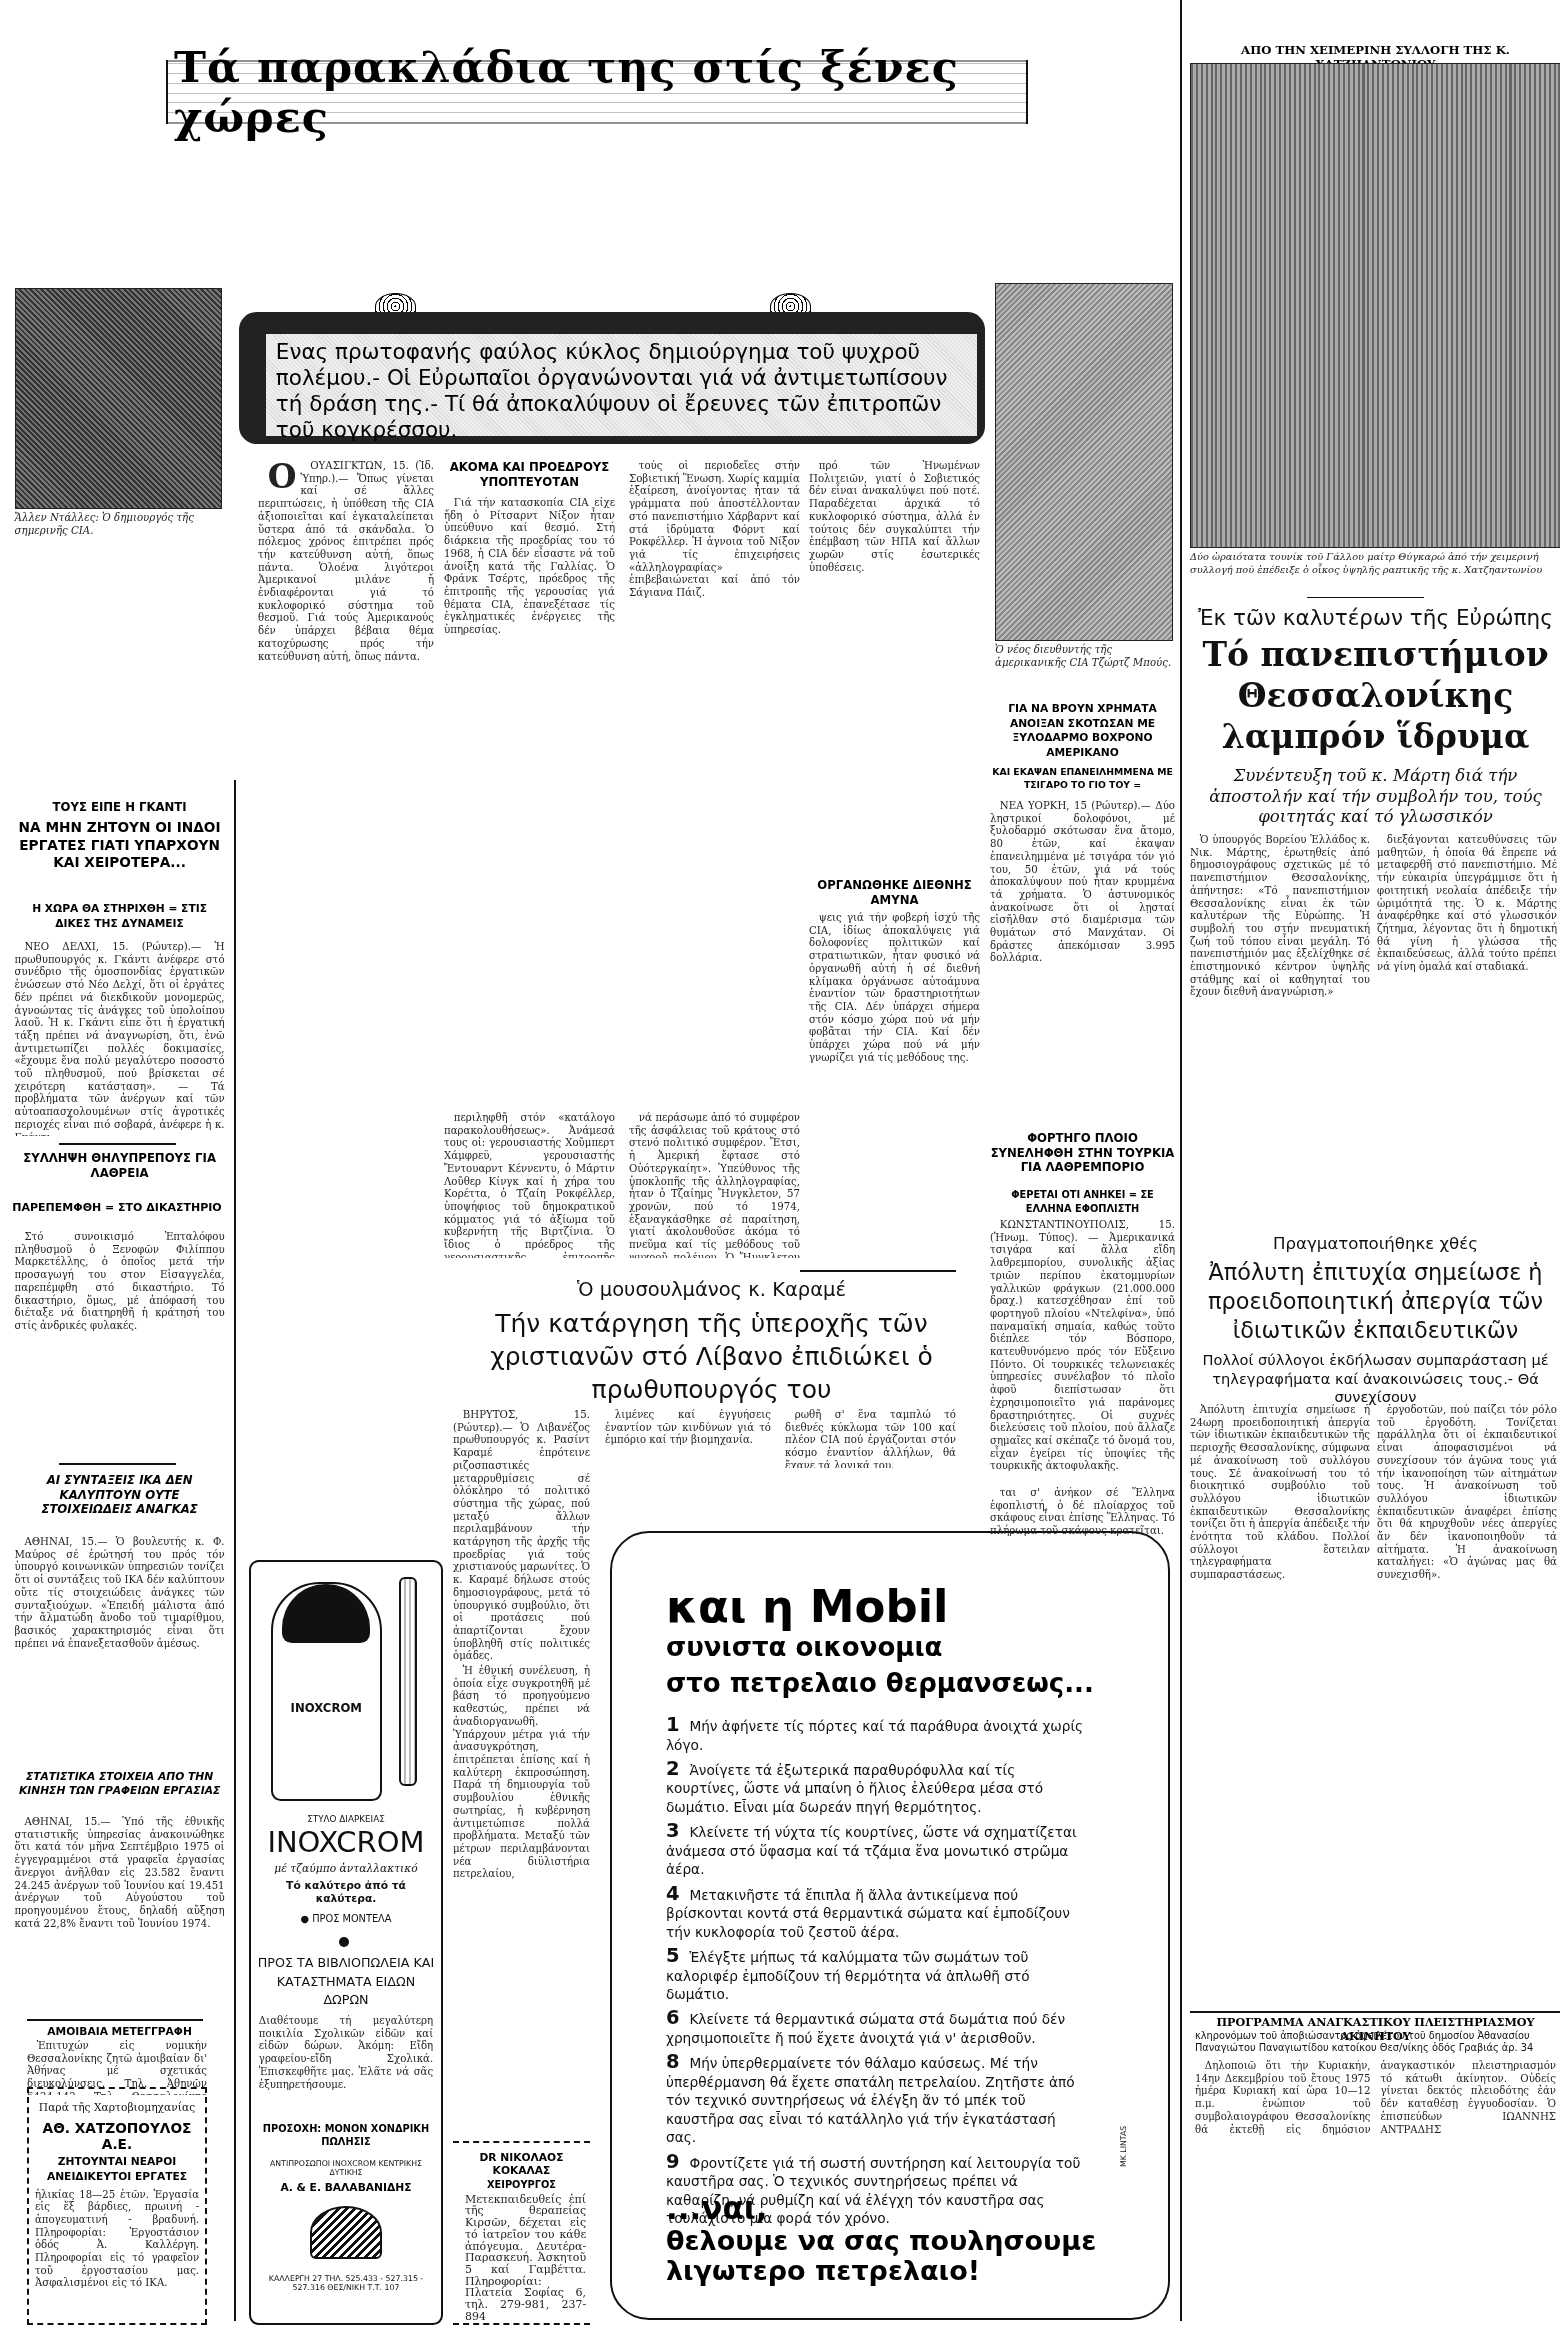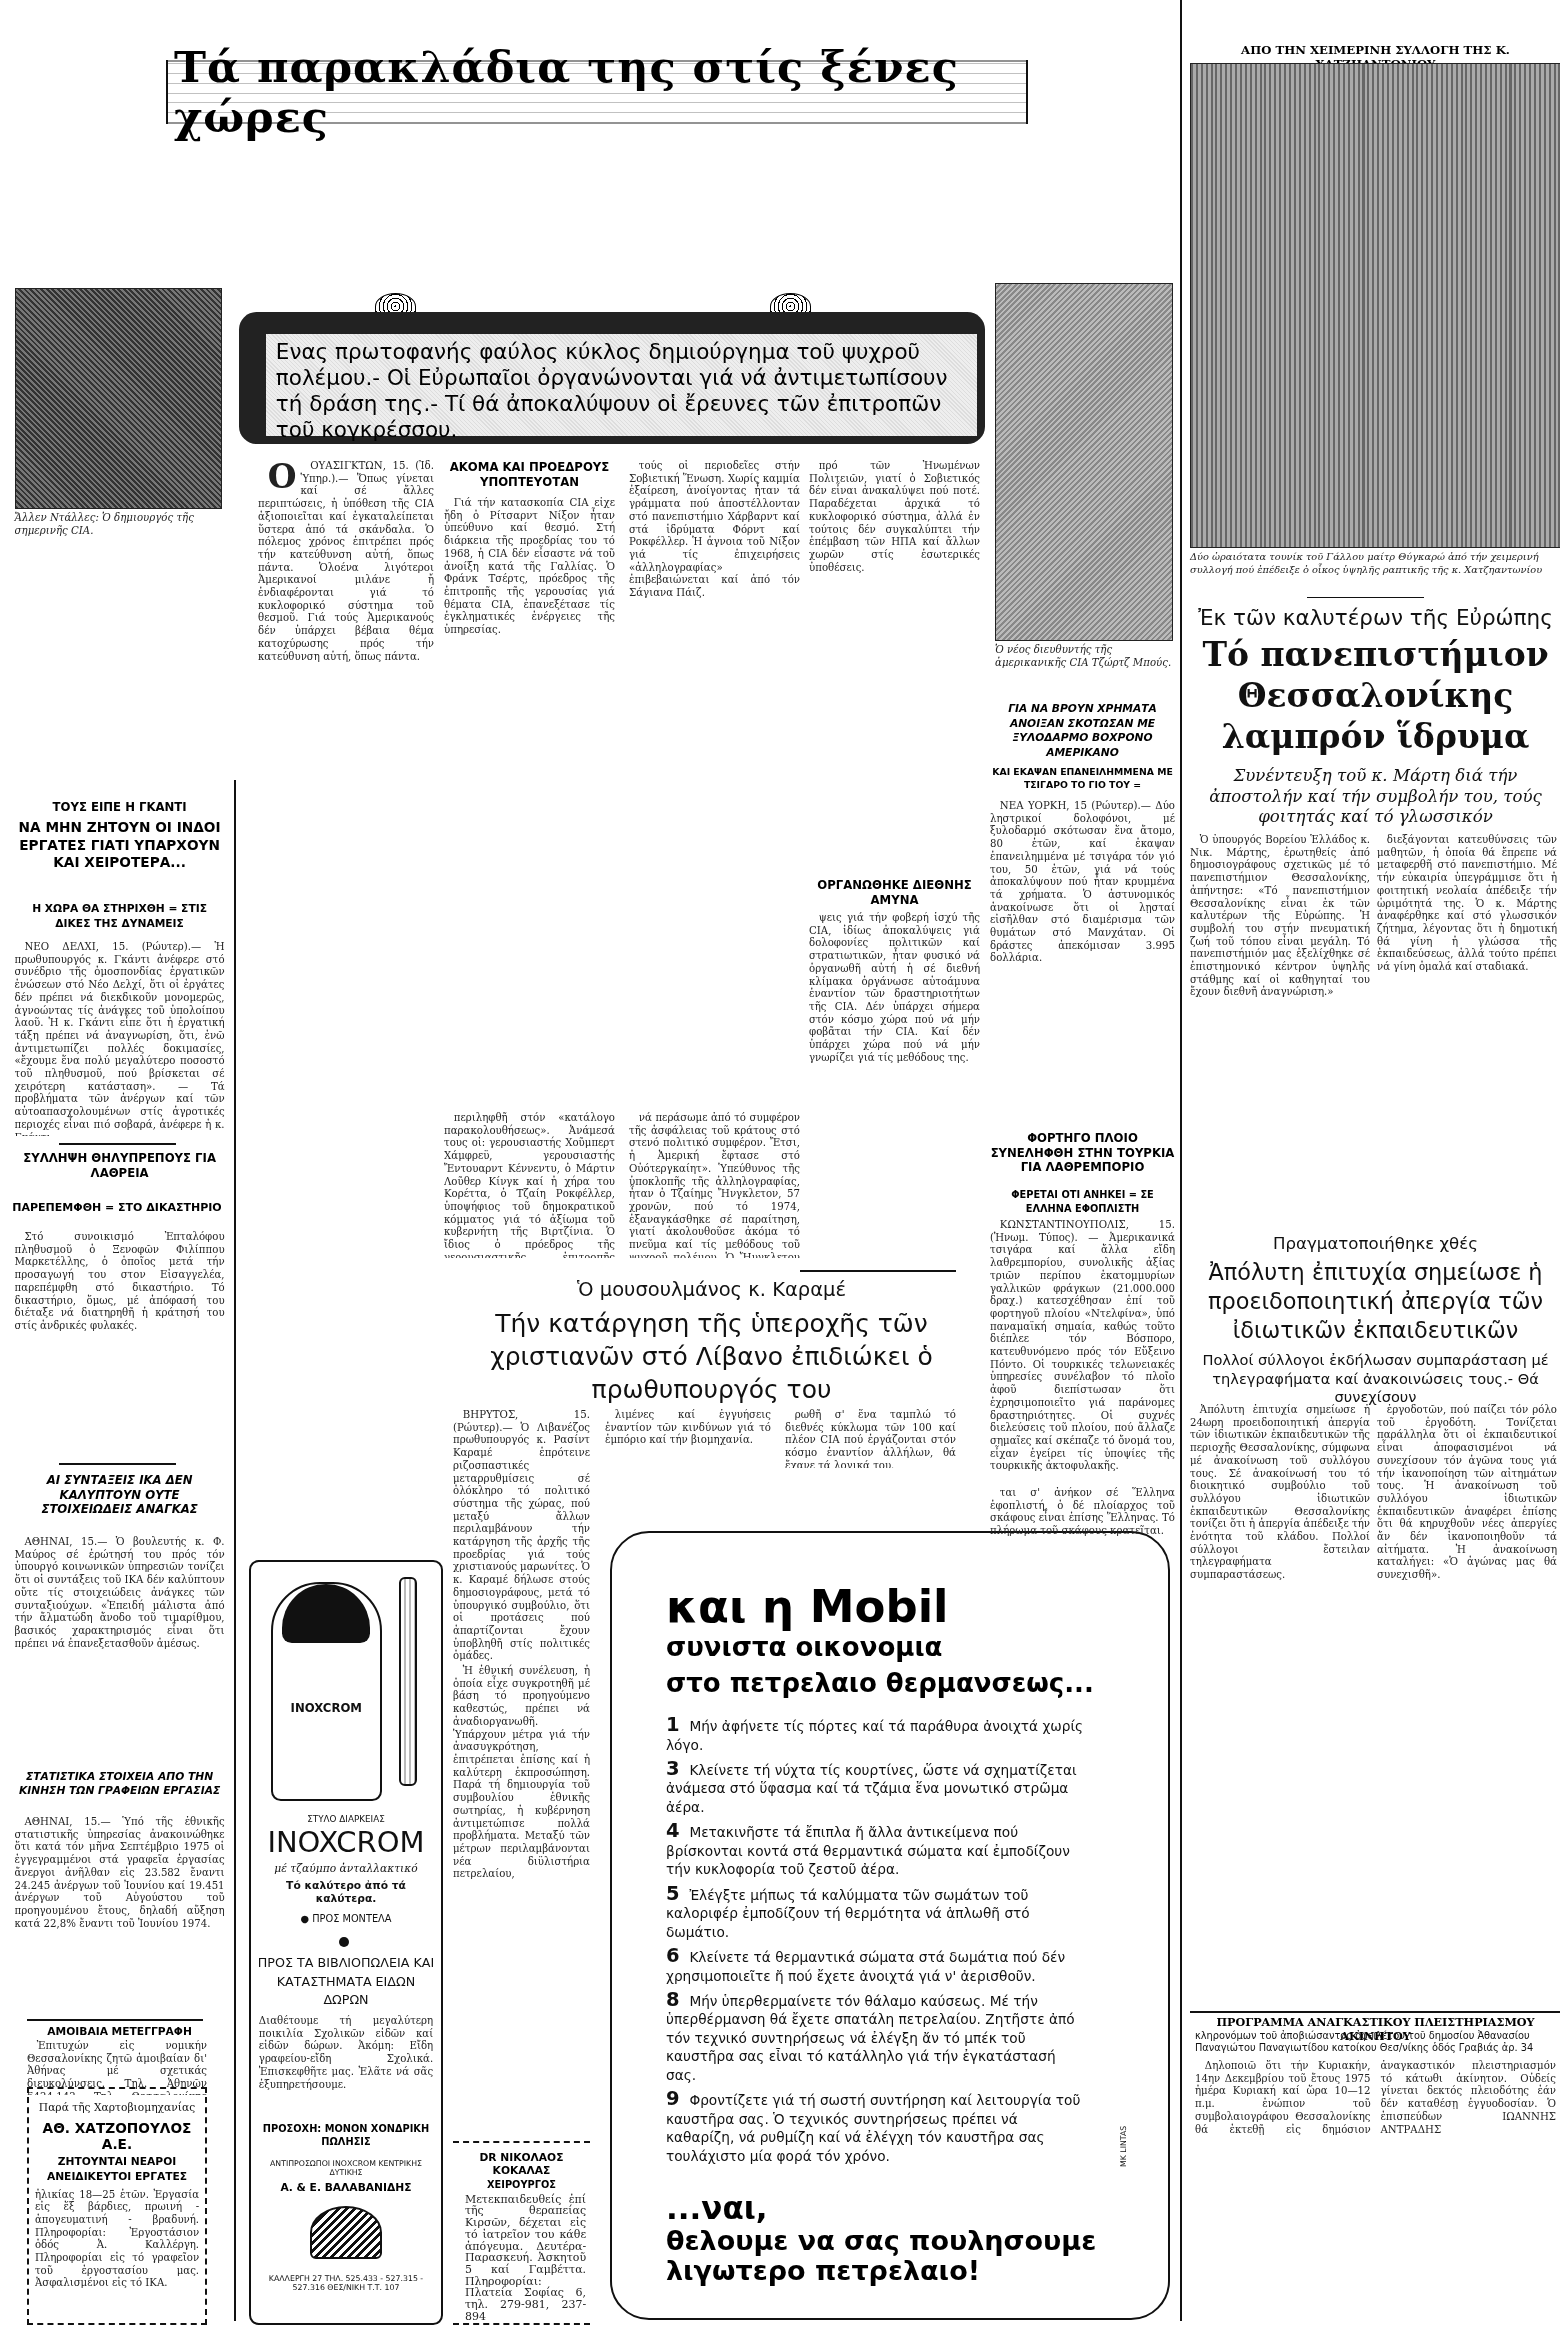--- a/index.html
+++ b/index.html
@@ -152,34 +152,35 @@
   <div class="subhead" style="font-size:9.8px;margin-top:2px;">ΧΕΙΡΟΥΡΓΟΣ</div>
   <div class="col-text" style="padding:3.9px;height:127px;overflow:hidden;font-size:11px;line-height:11.7px;margin-left:8px;">Μετεκπαιδευθείς ἐπί τῆς θεραπείας Κιρσῶν, δέχεται εἰς τό ἰατρεῖον του κάθε ἀπόγευμα. Δευτέρα-Παρασκευή. Ἀσκητοῦ 5 καί Γαμβέττα. Πληροφορίαι: Πλατεία Σοφίας 6, τηλ. 279-981, 237-894</div>
 </div>
 
 <div class="abs ad-box" style="left:610px;top:1531px;width:556px;height:785px;">
   <div class="mobil-title" style="position:absolute;left:54px;top:49px;font-size:45px;line-height:49px;">και η Mobil</div>
   <div class="mobil-title" style="position:absolute;left:54px;top:99px;font-size:26px;line-height:31px;">συνιστα οικονομια</div>
   <div class="mobil-title" style="position:absolute;left:54px;top:135px;font-size:26px;line-height:31px;">στο πετρελαιο θερμανσεως...</div>
   <div id="mobil-items" style="position:absolute;left:54px;top:183px;width:424px;">
       <div class="mobil-item"><b>1</b><span>Μήν ἀφήνετε τίς πόρτες καί τά παράθυρα ἀνοιχτά χωρίς λόγο.</span></div>
+      <div class="mobil-item"><b>2</b><span>Ἀνοίγετε τά ἐξωτερικά παραθυρόφυλλα καί τίς κουρτίνες, ὥστε νά μπαίνη ὁ ἥλιος ἐλεύθερα μέσα στό δωμάτιο. Εἶναι μία δωρεάν πηγή θερμότητος.</span></div>
       <div class="mobil-item"><b>3</b><span>Κλείνετε τή νύχτα τίς κουρτίνες, ὥστε νά σχηματίζεται ἀνάμεσα στό ὕφασμα καί τά τζάμια ἕνα μονωτικό στρῶμα ἀέρα.</span></div>
       <div class="mobil-item"><b>4</b><span>Μετακινῆστε τά ἔπιπλα ἤ ἄλλα ἀντικείμενα πού βρίσκονται κοντά στά θερμαντικά σώματα καί ἐμποδίζουν τήν κυκλοφορία τοῦ ζεστοῦ ἀέρα.</span></div>
       <div class="mobil-item"><b>5</b><span>Ἐλέγξτε μήπως τά καλύμματα τῶν σωμάτων τοῦ καλοριφέρ ἐμποδίζουν τή θερμότητα νά ἁπλωθῆ στό δωμάτιο.</span></div>
       <div class="mobil-item"><b>6</b><span>Κλείνετε τά θερμαντικά σώματα στά δωμάτια πού δέν χρησιμοποιεῖτε ἤ πού ἔχετε ἀνοιχτά γιά ν' ἀερισθοῦν.</span></div>
       <div class="mobil-item"><b>8</b><span>Μήν ὑπερθερμαίνετε τόν θάλαμο καύσεως. Μέ τήν ὑπερθέρμανση θά ἔχετε σπατάλη πετρελαίου. Ζητῆστε ἀπό τόν τεχνικό συντηρήσεως νά ἐλέγξη ἄν τό μπέκ τοῦ καυστῆρα σας εἶναι τό κατάλληλο γιά τήν ἐγκατάστασή σας.</span></div>
       <div class="mobil-item"><b>9</b><span>Φροντίζετε γιά τή σωστή συντήρηση καί λειτουργία τοῦ καυστῆρα σας. Ὁ τεχνικός συντηρήσεως πρέπει νά καθαρίζη, νά ρυθμίζη καί νά ἐλέγχη τόν καυστῆρα σας τουλάχιστο μία φορά τόν χρόνο.</span></div>
     </div>
   <div class="mobil-title" style="position:absolute;left:54px;top:658px;font-size:31px;line-height:35px;">...ναι,</div>
   <div class="mobil-title" style="position:absolute;left:54px;top:692px;font-size:27px;line-height:31px;">θελουμε να σας πουλησουμε</div>
   <div class="mobil-title" style="position:absolute;left:54px;top:722px;font-size:27px;line-height:31px;">λιγωτερο πετρελαιο!</div>
   <div style="position:absolute;left:507px;top:634px;font-size:7.8px;font-family:'DejaVu Sans',sans-serif;transform:rotate(-90deg);transform-origin:left top;">MK LINTAS</div>
 </div>
 
-<div class="abs subhead" style="left:990px;top:702px;width:185px;font-size:10.7px;line-height:14.6px;font-style:italic;">ΓΙΑ ΝΑ ΒΡΟΥΝ ΧΡΗΜΑΤΑ ΑΝΟΙΞΑΝ ΣΚΟΤΩΣΑΝ ΜΕ ΞΥΛΟΔΑΡΜΟ ΒΟΧΡΟΝΟ ΑΜΕΡΙΚΑΝΟ</div>
+<div class="abs subhead" style="left:990px;top:702px;width:185px;font-size:10.7px;line-height:14.6px;">ΓΙΑ ΝΑ ΒΡΟΥΝ ΧΡΗΜΑΤΑ ΑΝΟΙΞΑΝ ΣΚΟΤΩΣΑΝ ΜΕ ΞΥΛΟΔΑΡΜΟ ΒΟΧΡΟΝΟ ΑΜΕΡΙΚΑΝΟ</div>
 <div class="abs subhead" style="left:990px;top:766px;width:185px;font-size:9.3px;line-height:12.7px;">ΚΑΙ ΕΚΑΨΑΝ ΕΠΑΝΕΙΛΗΜΜΕΝΑ ΜΕ ΤΣΙΓΑΡΟ ΤΟ ΓΙΟ ΤΟΥ =</div>
 <div class="abs col-text" style="left:990px;top:800px;width:185px;height:312px;overflow:hidden;">
     <p>ΝΕΑ ΥΟΡΚΗ, 15 (Ρώυτερ).— Δύο ληστρικοί δολοφόνοι, μέ ξυλοδαρμό σκότωσαν ἕνα ἄτομο, 80 ἐτῶν, καί ἐκαψαν ἐπανειλημμένα μέ τσιγάρα τόν γιό του, 50 ἐτῶν, γιά νά τούς ἀποκαλύψουν πού ἦταν κρυμμένα τά χρήματα. Ὁ ἀστυνομικός ἀνακοίνωσε ὅτι οἱ λῃσταί εἰσῆλθαν στό διαμέρισμα τῶν θυμάτων στό Μανχάταν. Οἱ δράστες ἀπεκόμισαν 3.995 δολλάρια.</p>
   </div>
 
 <div class="abs subhead" style="left:990px;top:1131px;width:185px;font-size:11.7px;line-height:14.6px;">ΦΟΡΤΗΓΟ ΠΛΟΙΟ ΣΥΝΕΛΗΦΘΗ ΣΤΗΝ ΤΟΥΡΚΙΑ ΓΙΑ ΛΑΘΡΕΜΠΟΡΙΟ</div>
 <div class="abs subhead" style="left:990px;top:1188px;width:185px;font-size:9.8px;line-height:13.7px;">ΦΕΡΕΤΑΙ ΟΤΙ ΑΝΗΚΕΙ = ΣΕ ΕΛΛΗΝΑ ΕΦΟΠΛΙΣΤΗ</div>
 <div class="abs col-text" style="left:990px;top:1219px;width:185px;height:263px;overflow:hidden;">
     <p>ΚΩΝΣΤΑΝΤΙΝΟΥΠΟΛΙΣ, 15. (Ἡνωμ. Τύπος). — Ἀμερικανικά τσιγάρα καί ἄλλα εἴδη λαθρεμπορίου, συνολικῆς ἀξίας τριῶν περίπου ἑκατομμυρίων γαλλικῶν φράγκων (21.000.000 δραχ.) κατεσχέθησαν ἐπί τοῦ φορτηγοῦ πλοίου «Ντελφίνα», ὑπό παναμαϊκή σημαία, καθώς τοῦτο διέπλεε τόν Βόσπορο, κατευθυνόμενο πρός τόν Εὔξεινο Πόντο. Οἱ τουρκικές τελωνειακές ὑπηρεσίες συνέλαβον τό πλοῖο ἀφοῦ διεπίστωσαν ὅτι ἐχρησιμοποιεῖτο γιά παράνομες δραστηριότητες. Οἱ συχνές διελεύσεις τοῦ πλοίου, πού ἄλλαζε σημαῖες καί σκέπαζε τό ὄνομά του, εἶχαν ἐγείρει τίς ὑποψίες τῆς τουρκικῆς ἀκτοφυλακῆς.</p>
   </div>

